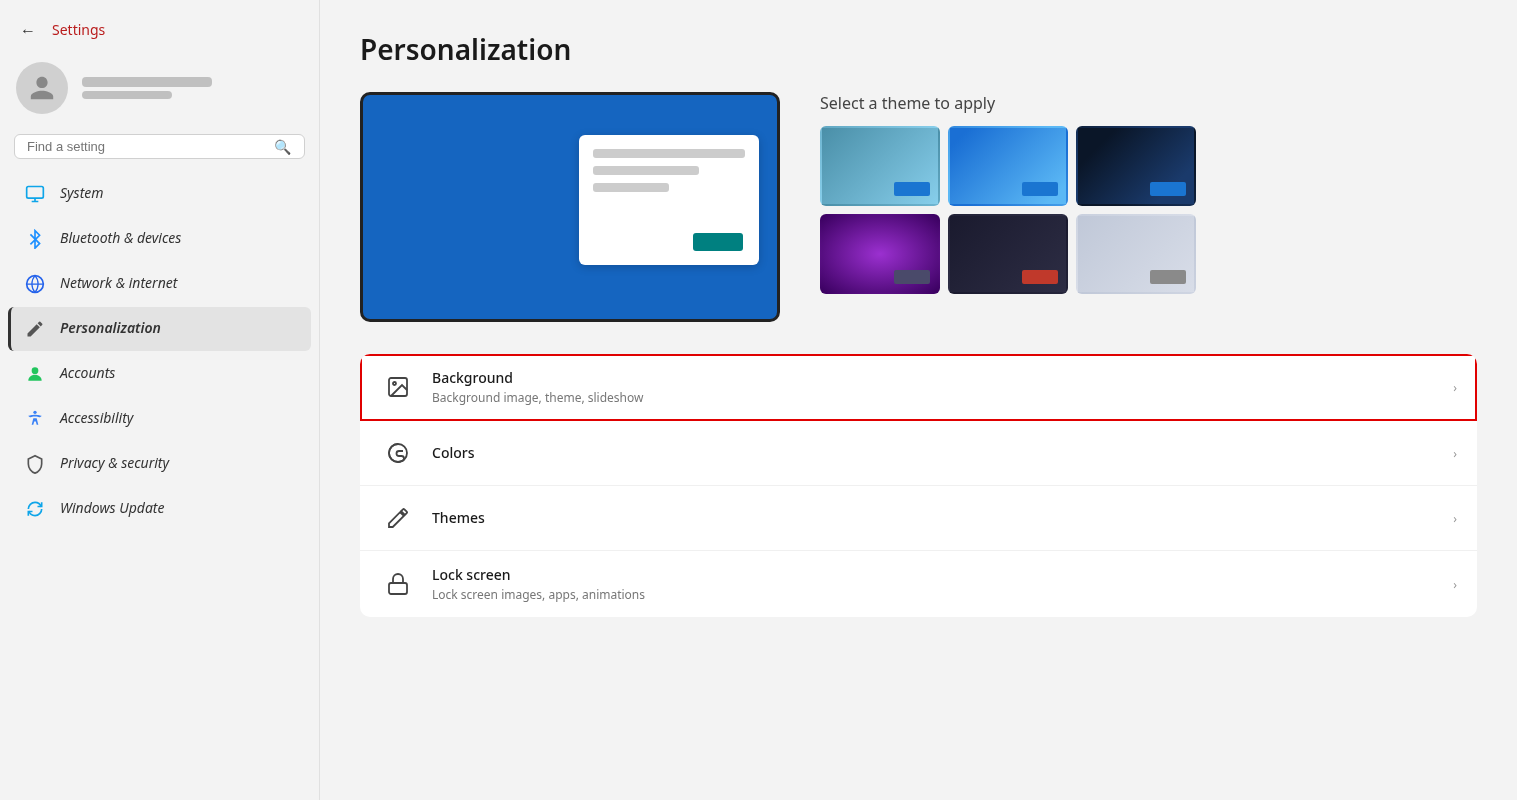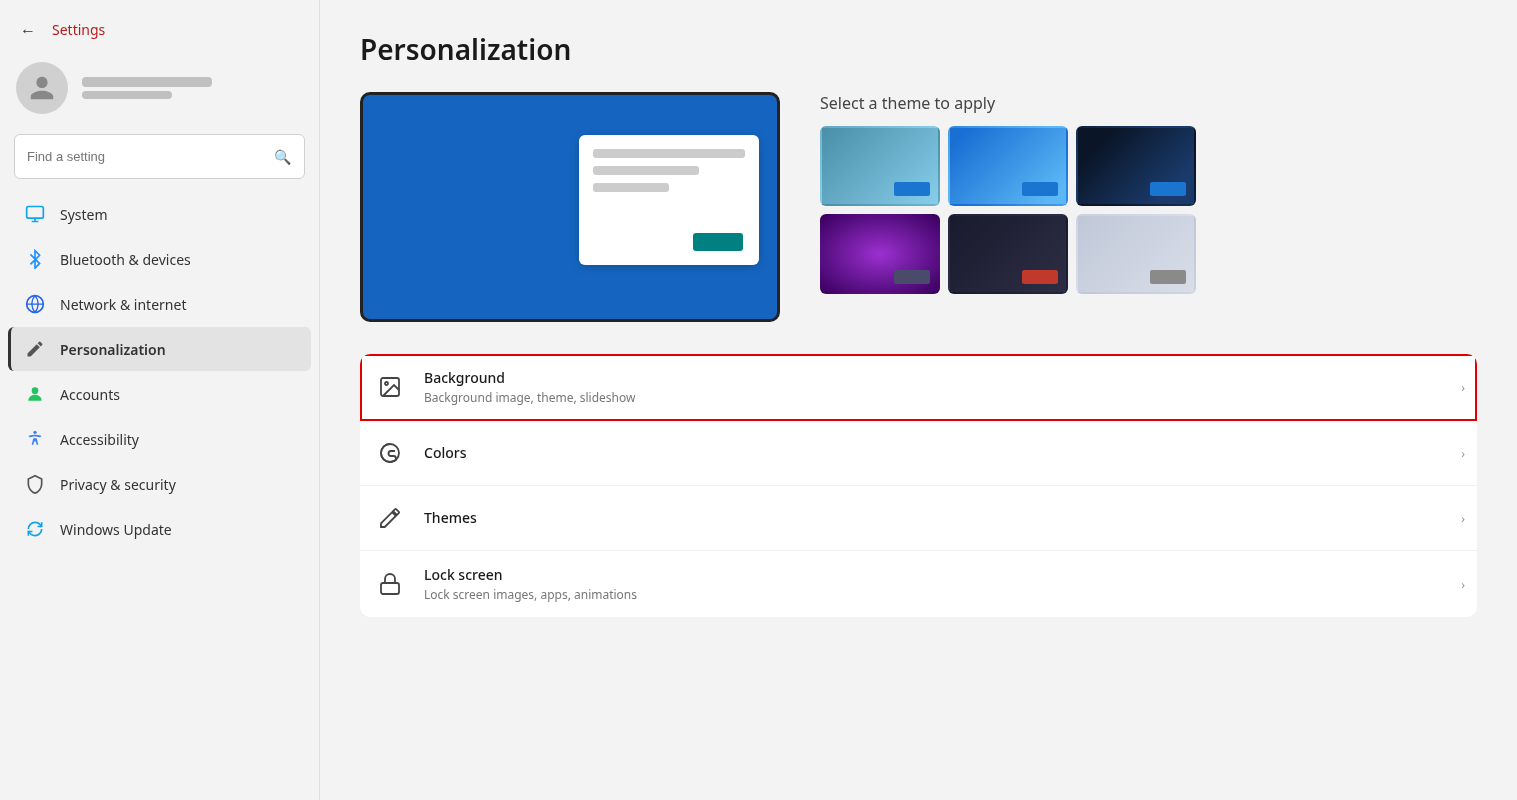--- a/index.html
+++ b/index.html
@@ -78,48 +78,48 @@
       border-radius: 4px;
     }
 
     .search-box {
       margin: 8px 14px 12px 14px;
       display: flex;
       align-items: center;
       background: white;
       border: 1px solid #d0d0d0;
       border-radius: 6px;
-      padding: 12px 12px;
+      padding: 2px 12px;
       gap: 8px;
     }
 
     .search-box input {
       border: none;
       outline: none;
       flex: 1;
       font-size: 13px;
       background: transparent;
       color: #555;
     }
 
     .search-icon-svg {
       color: #777;
       font-size: 14px;
     }
 
     .nav-item {
       display: flex;
-      align-items: center;
       padding: 11px 16px;
       gap: 14px;
       cursor: pointer;
       border-radius: 6px;
       margin: 1px 8px;
       color: #333;
       font-size: 14px;
+      font-style: italic;
     }
 
     .nav-item.active {
       background: #e3e3e3;
       font-weight: 600;
       border-left: 3px solid #333;
       padding-left: 13px;
     }
 
     .nav-icon {
@@ -247,21 +247,21 @@
 
     .settings-list {
       background: white;
       border-radius: 10px;
       overflow: hidden;
     }
 
     .setting-item {
       display: flex;
       align-items: center;
-      padding: 14px 12px;
+      padding: 14px 20px;
       gap: 16px;
       cursor: pointer;
       border-bottom: 1px solid #f0f0f0;
       position: relative;
     }
 
     .setting-item:last-child { border-bottom: none; }
 
     .setting-item.highlighted {
       outline: 2px solid #e00000;

